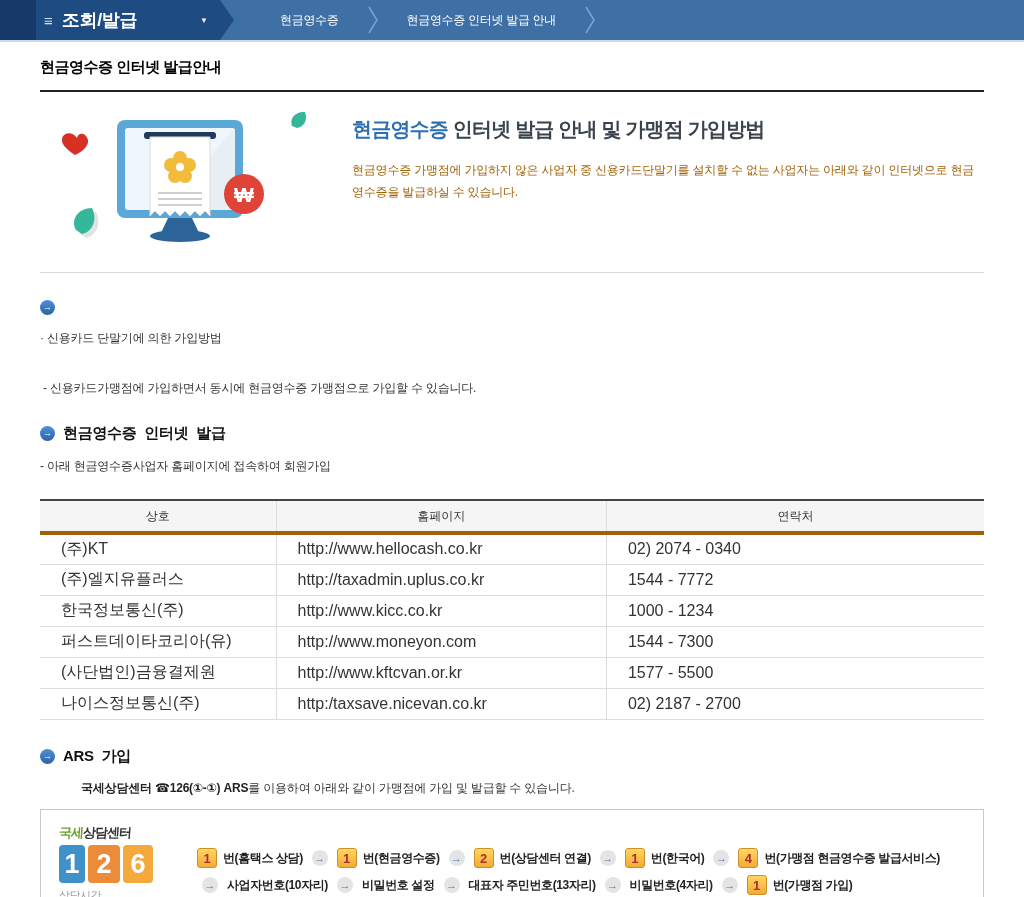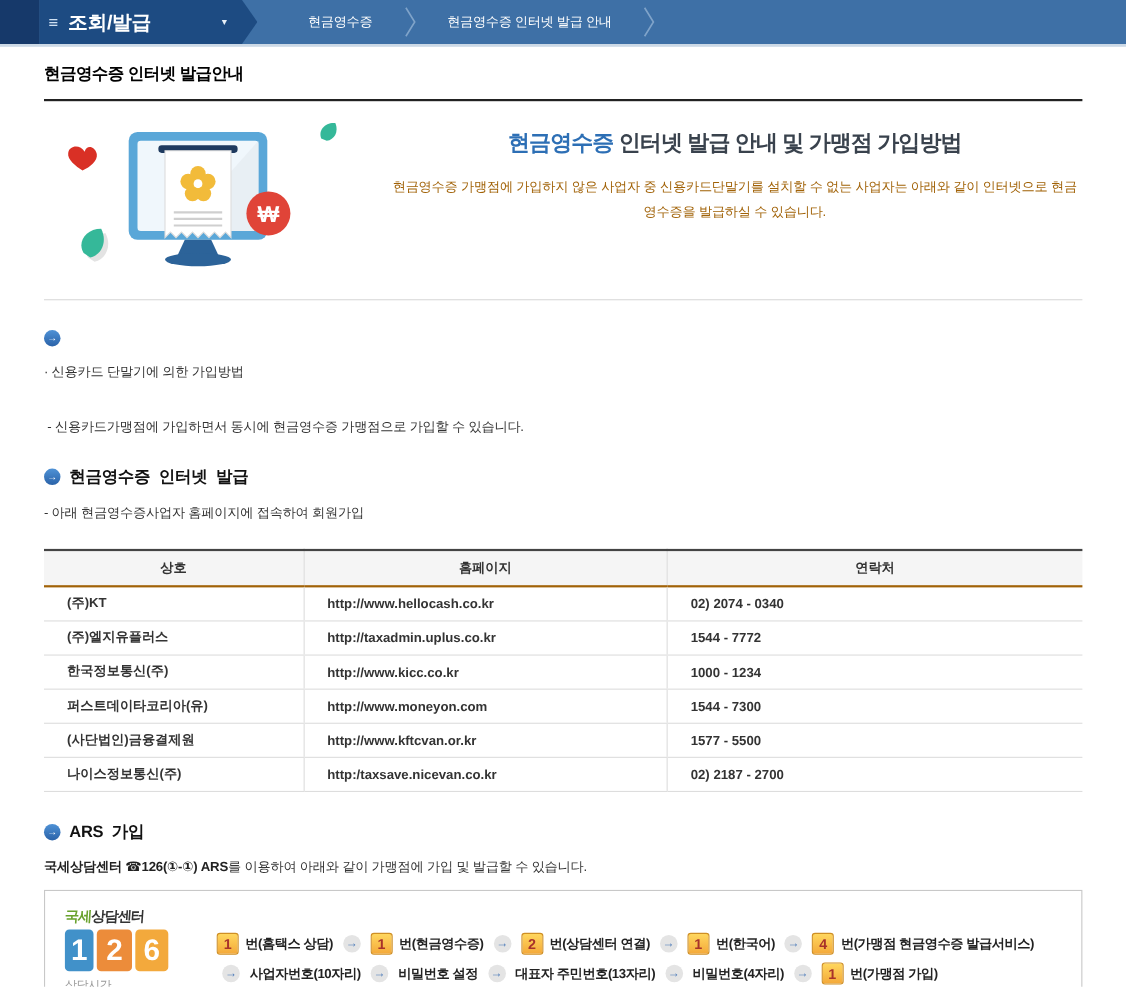--- a/index.html
+++ b/index.html
@@ -20,47 +20,47 @@
   .crumb-sep polyline { fill:none; stroke:#7fa3c9; stroke-width:1.5; }
 
   
   .content { margin:0 40px; }
   .page-title-block { padding:16px 0 13px 0; border-bottom:2px solid #222; }
   .page-title { font-size:15px; font-weight:bold; color:#000; letter-spacing:-0.5px; }
 
   
   .hero { display:flex; align-items:flex-start; padding:14px 0 16px 0; border-bottom:1px solid #d9d9d9; min-height:168px; }
   .hero-illustration { width:300px; height:150px; flex:0 0 300px; margin-left:12px; }
-  .hero-text { padding-top:10px;text-align:center; }
+  .hero-text { padding-top:10px; }
   .hero-heading { font-size:20px; font-weight:bold; letter-spacing:-0.8px; margin-bottom:16px; }
   .hero-heading .hl { color:#2d6fb5; }
   .hero-heading .rest { color:#39424d; }
   .hero-desc { font-size:12px; color:#a16207; line-height:22px; max-width:635px; letter-spacing:-0.2px; }
 
   
   .section-heading { display:flex; align-items:center; margin-top:27px; }
   .section-icon { width:15px; height:15px; border-radius:50%; background:linear-gradient(#4f92d6,#2a62a8);
     color:#fff; font-size:9px; line-height:15px; text-align:center; margin-right:8px; flex:0 0 15px; }
   .section-title { font-size:15px; font-weight:bold; color:#111; letter-spacing:-0.3px; word-spacing:4px; }
   .body-line { font-size:12px; color:#333; letter-spacing:-0.2px; margin-top:9px; }
   .body-line.first { margin-top:15px; }
   .body-line.indent { padding-left:3px;margin-top:33px; }
 
   
   .issuer-table { width:100%; border-collapse:collapse; margin-top:24px; border-top:2px solid #444; }
-  .issuer-table th { background:#f5f5f5; font-size:12px; font-weight:bold; color:#333; height:33px; text-align:center;
-    border-bottom:2px solid #a16207; border-left:1px solid #ddd; }
+  .issuer-table th { background:#f5f5f5; font-size:12px; font-weight:normal; color:#333; height:33px; text-align:center;
+    border-bottom:4px solid #a16207; border-left:1px solid #ddd; }
   .issuer-table th:first-child { border-left:none; }
-  .issuer-table td { font-size:12px; color:#333; height:31px; padding-left:21px; border-bottom:1px solid #ddd; border-left:1px solid #ddd;font-weight:bold; }
+  .issuer-table td { font-size:16px; color:#333; height:31px; padding-left:21px; border-bottom:1px solid #ddd; border-left:1px solid #ddd; }
   .issuer-table td:first-child { border-left:none; }
   .issuer-table col.c1 { width:25%; } .issuer-table col.c2 { width:35%; } .issuer-table col.c3 { width:40%; }
 
   
   .ars-intro { font-size:12px; margin-top:14px; letter-spacing:-0.2px; }
-  .ars-intro .b { font-weight:bold; color:#222; }
+  .ars-intro .b { font-weight:bold; color:#222;margin-left:41px; }
   .ars-box { margin-top:12px; border:1px solid #c8c8c8; padding:12px 14px; display:flex; align-items:center; gap:22px; min-height:126px; }
   .logo-126 { flex:0 0 118px; padding-left:4px; }
   .logo-line1 { font-size:13px; font-weight:bold; letter-spacing:-1px; transform:skewX(-4deg); }
   .logo-line1 .g { color:#6aa22e; } .logo-line1 .d { color:#333; }
   .logo-digits { display:flex; gap:3px; margin-top:3px; }
   .logo-digit { color:#fff; font-weight:bold; font-size:27px; text-align:center; line-height:38px; height:38px; border-radius:4px; }
   .logo-digit.d1 { width:26px; background:#4191c9; }
   .logo-digit.d2 { width:32px; background:#ec8c3a; }
   .logo-digit.d3 { width:30px; background:#f3a93c; }
   .logo-hours-label { font-size:11px; color:#999; margin-top:5px; letter-spacing:-0.5px; }

